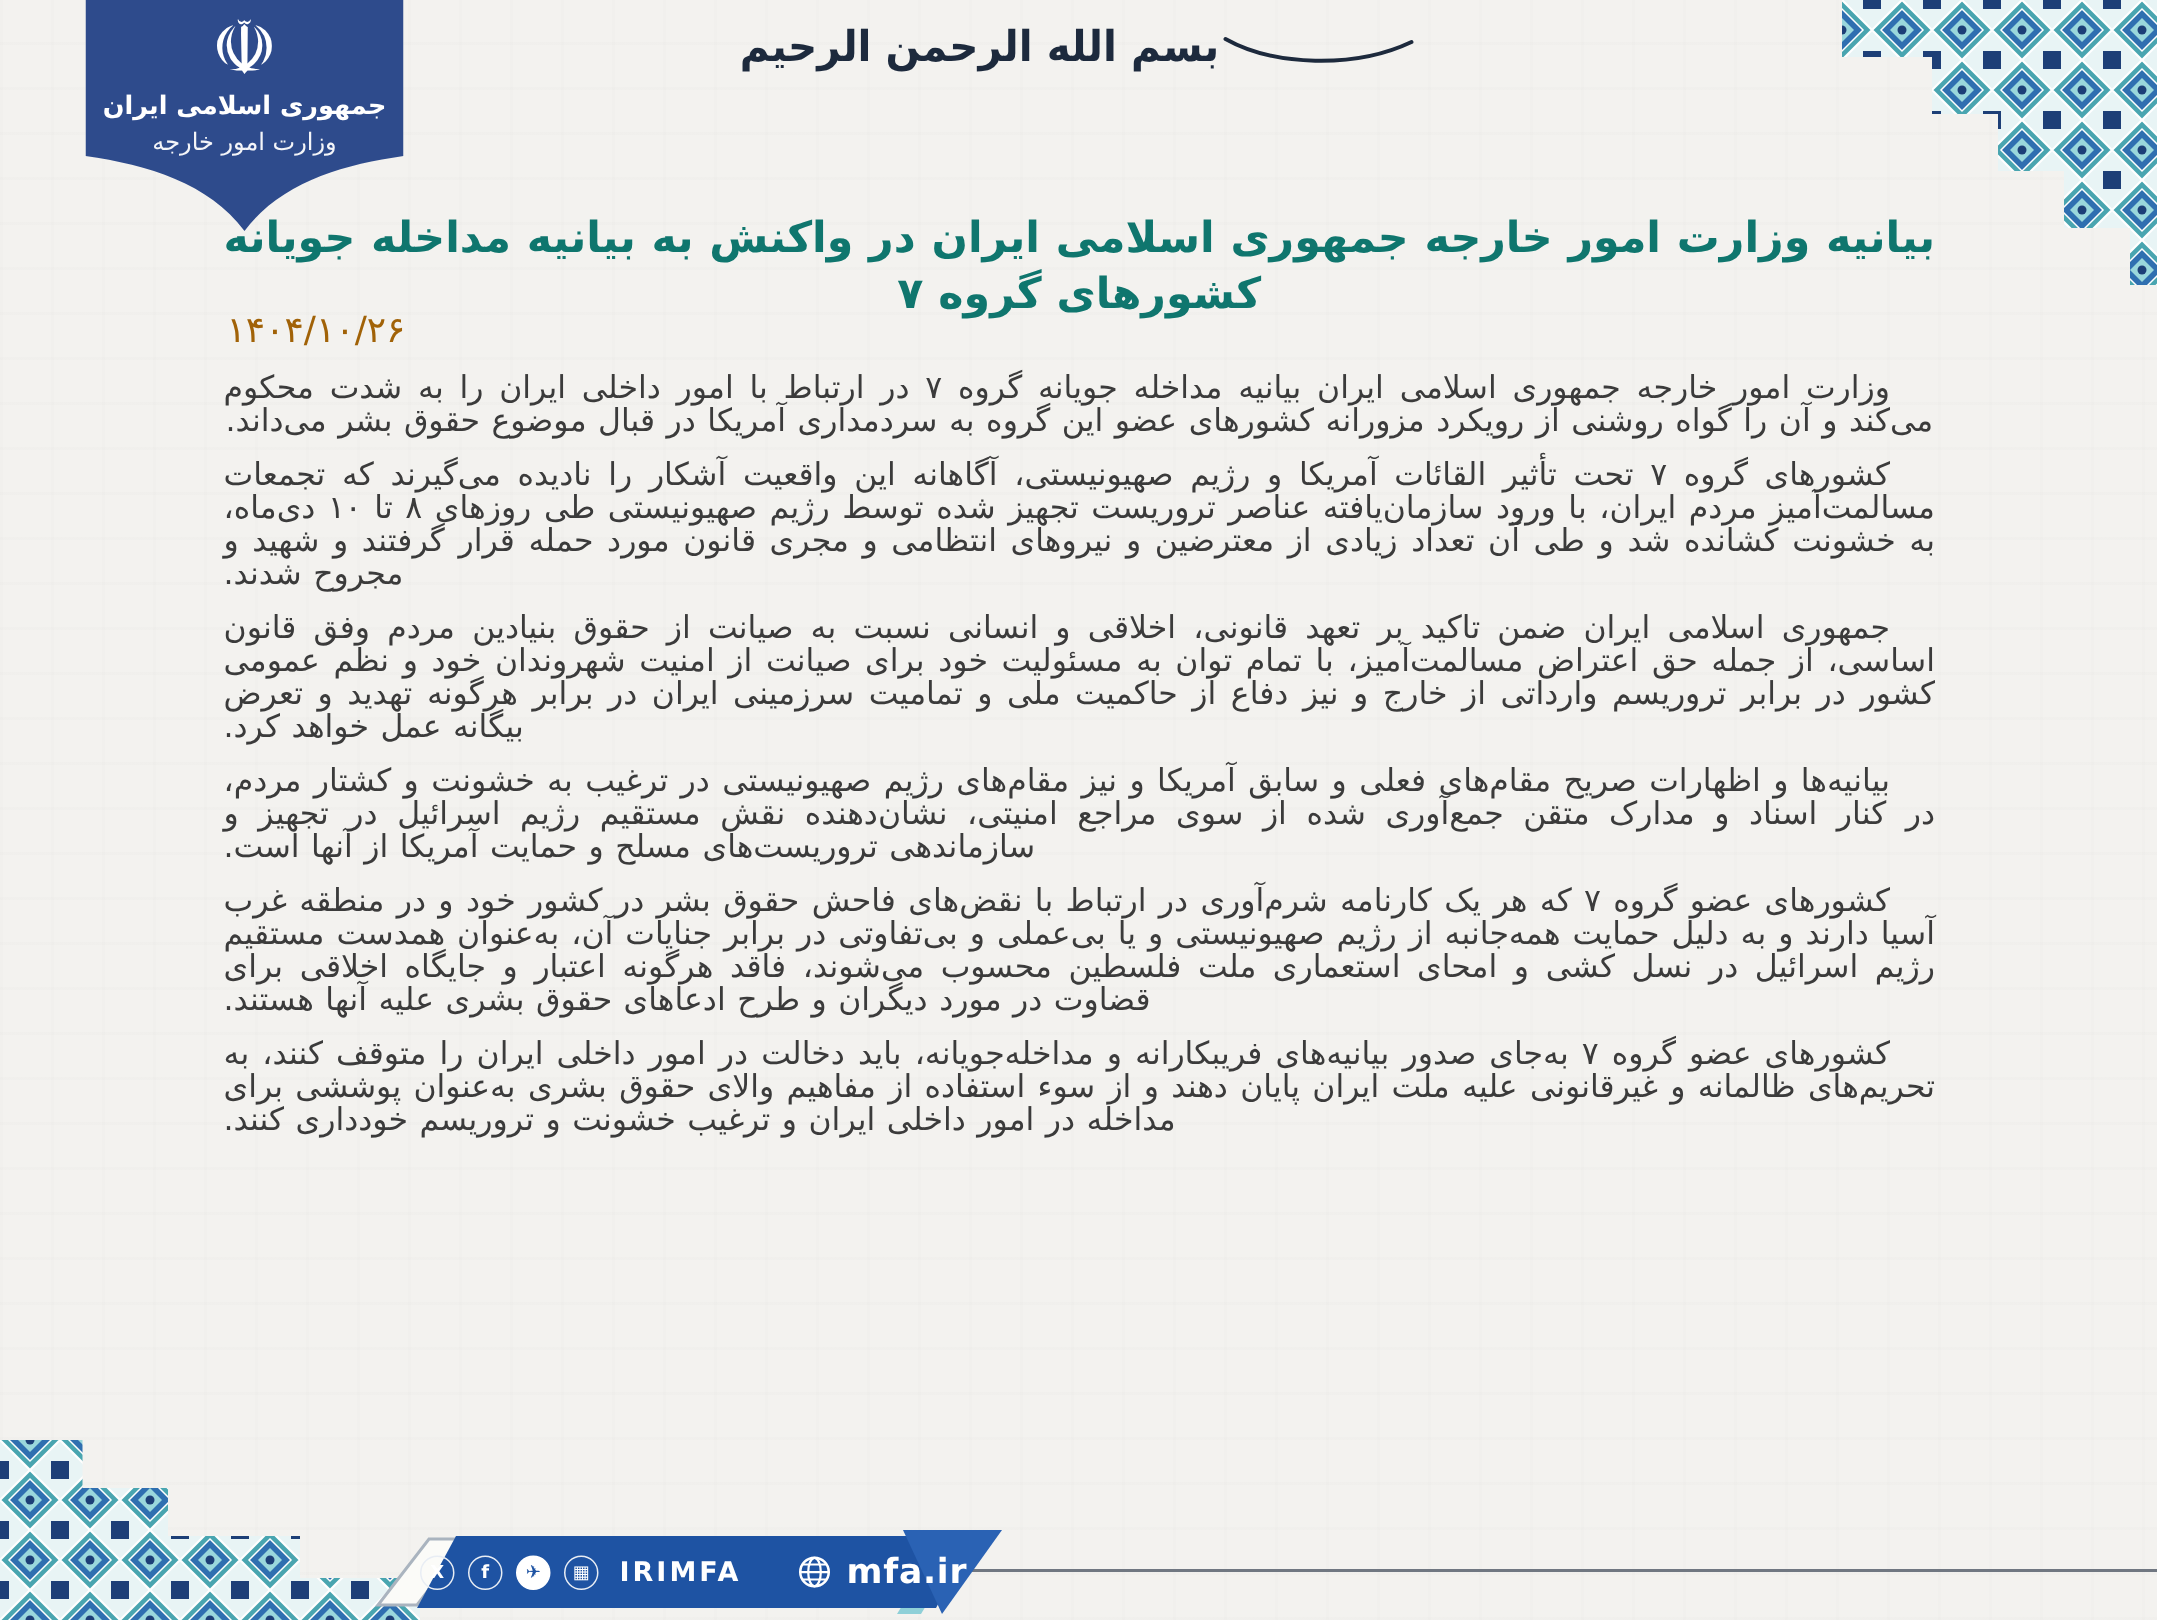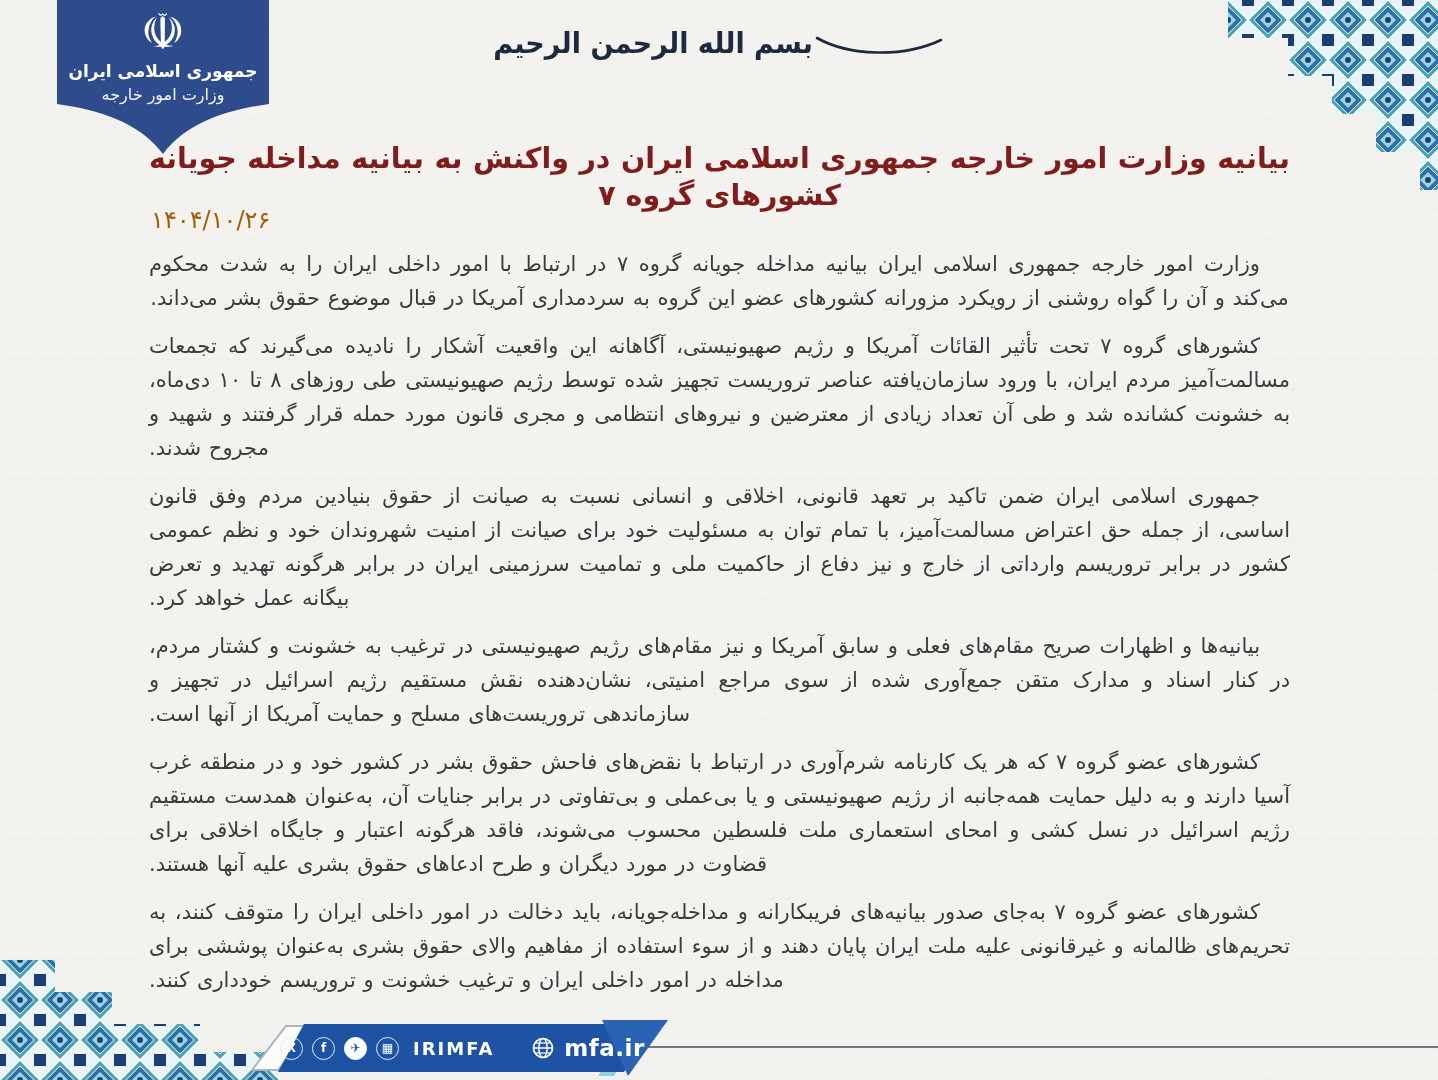--- a/index.html
+++ b/index.html
@@ -20,40 +20,40 @@
   .badge{position:absolute;left:57px;top:0;width:212px;height:160px;}
   .badge svg{position:absolute;inset:0;}
   .badge-content{
     position:absolute;left:0;top:0;width:212px;text-align:center;color:#fff;
   }
   .badge-emblem{font-size:50px;line-height:1.05;margin-top:6px;}
   .badge-title{font-size:17px;font-weight:bold;margin-top:2px;}
   .badge-subtitle{font-size:16px;margin-top:4px;opacity:.95;}
   
   .bismillah{
-    position:absolute;top:28px;left:0;right:0;
+    position:absolute;top:16px;left:0;right:0;
     display:flex;justify-content:center;align-items:flex-start;gap:2px;
     color:#1d2a3d;
     text-align:center;
   }
   .bismillah-text{font-size:27px;font-weight:bold;transform:scaleY(1.05);}
   
   .title{
     position:absolute;top:140px;left:149px;width:1141px;
     direction:rtl;text-align:justify;text-align-last:center;
-    font-weight:bold;font-size:28.5px;line-height:37px;color:#7f1d1d;
+    font-weight:bold;font-size:28.5px;line-height:37px;color:#0f766e;
   }
   .date{
     position:absolute;top:206px;left:151px;
     font-size:24px;letter-spacing:6px;color:#a16207;direction:ltr;
   }
   
   .body-text{position:absolute;top:247px;left:149px;width:1141px;direction:rtl;}
   .body-text p{
-    margin:0 0 14px;font-size:21px;line-height:34px;color:#3b3b3b;
+    margin:0 0 14px;font-size:21px;line-height:22px;color:#3b3b3b;
     text-align:justify;text-align-last:left;text-indent:30px;word-spacing:1px;
   }
   .body-text p.center-last{text-align-last:center;}
   
   .footer-rule{position:absolute;left:630px;right:0;top:1046px;height:2px;background:#707781;}
   .footer-banner{position:absolute;left:246px;top:1018px;width:440px;height:60px;}
   .footer-content{
     position:absolute;left:280px;top:1029px;height:38px;
     display:flex;align-items:center;gap:9px;color:#fff;
   }

